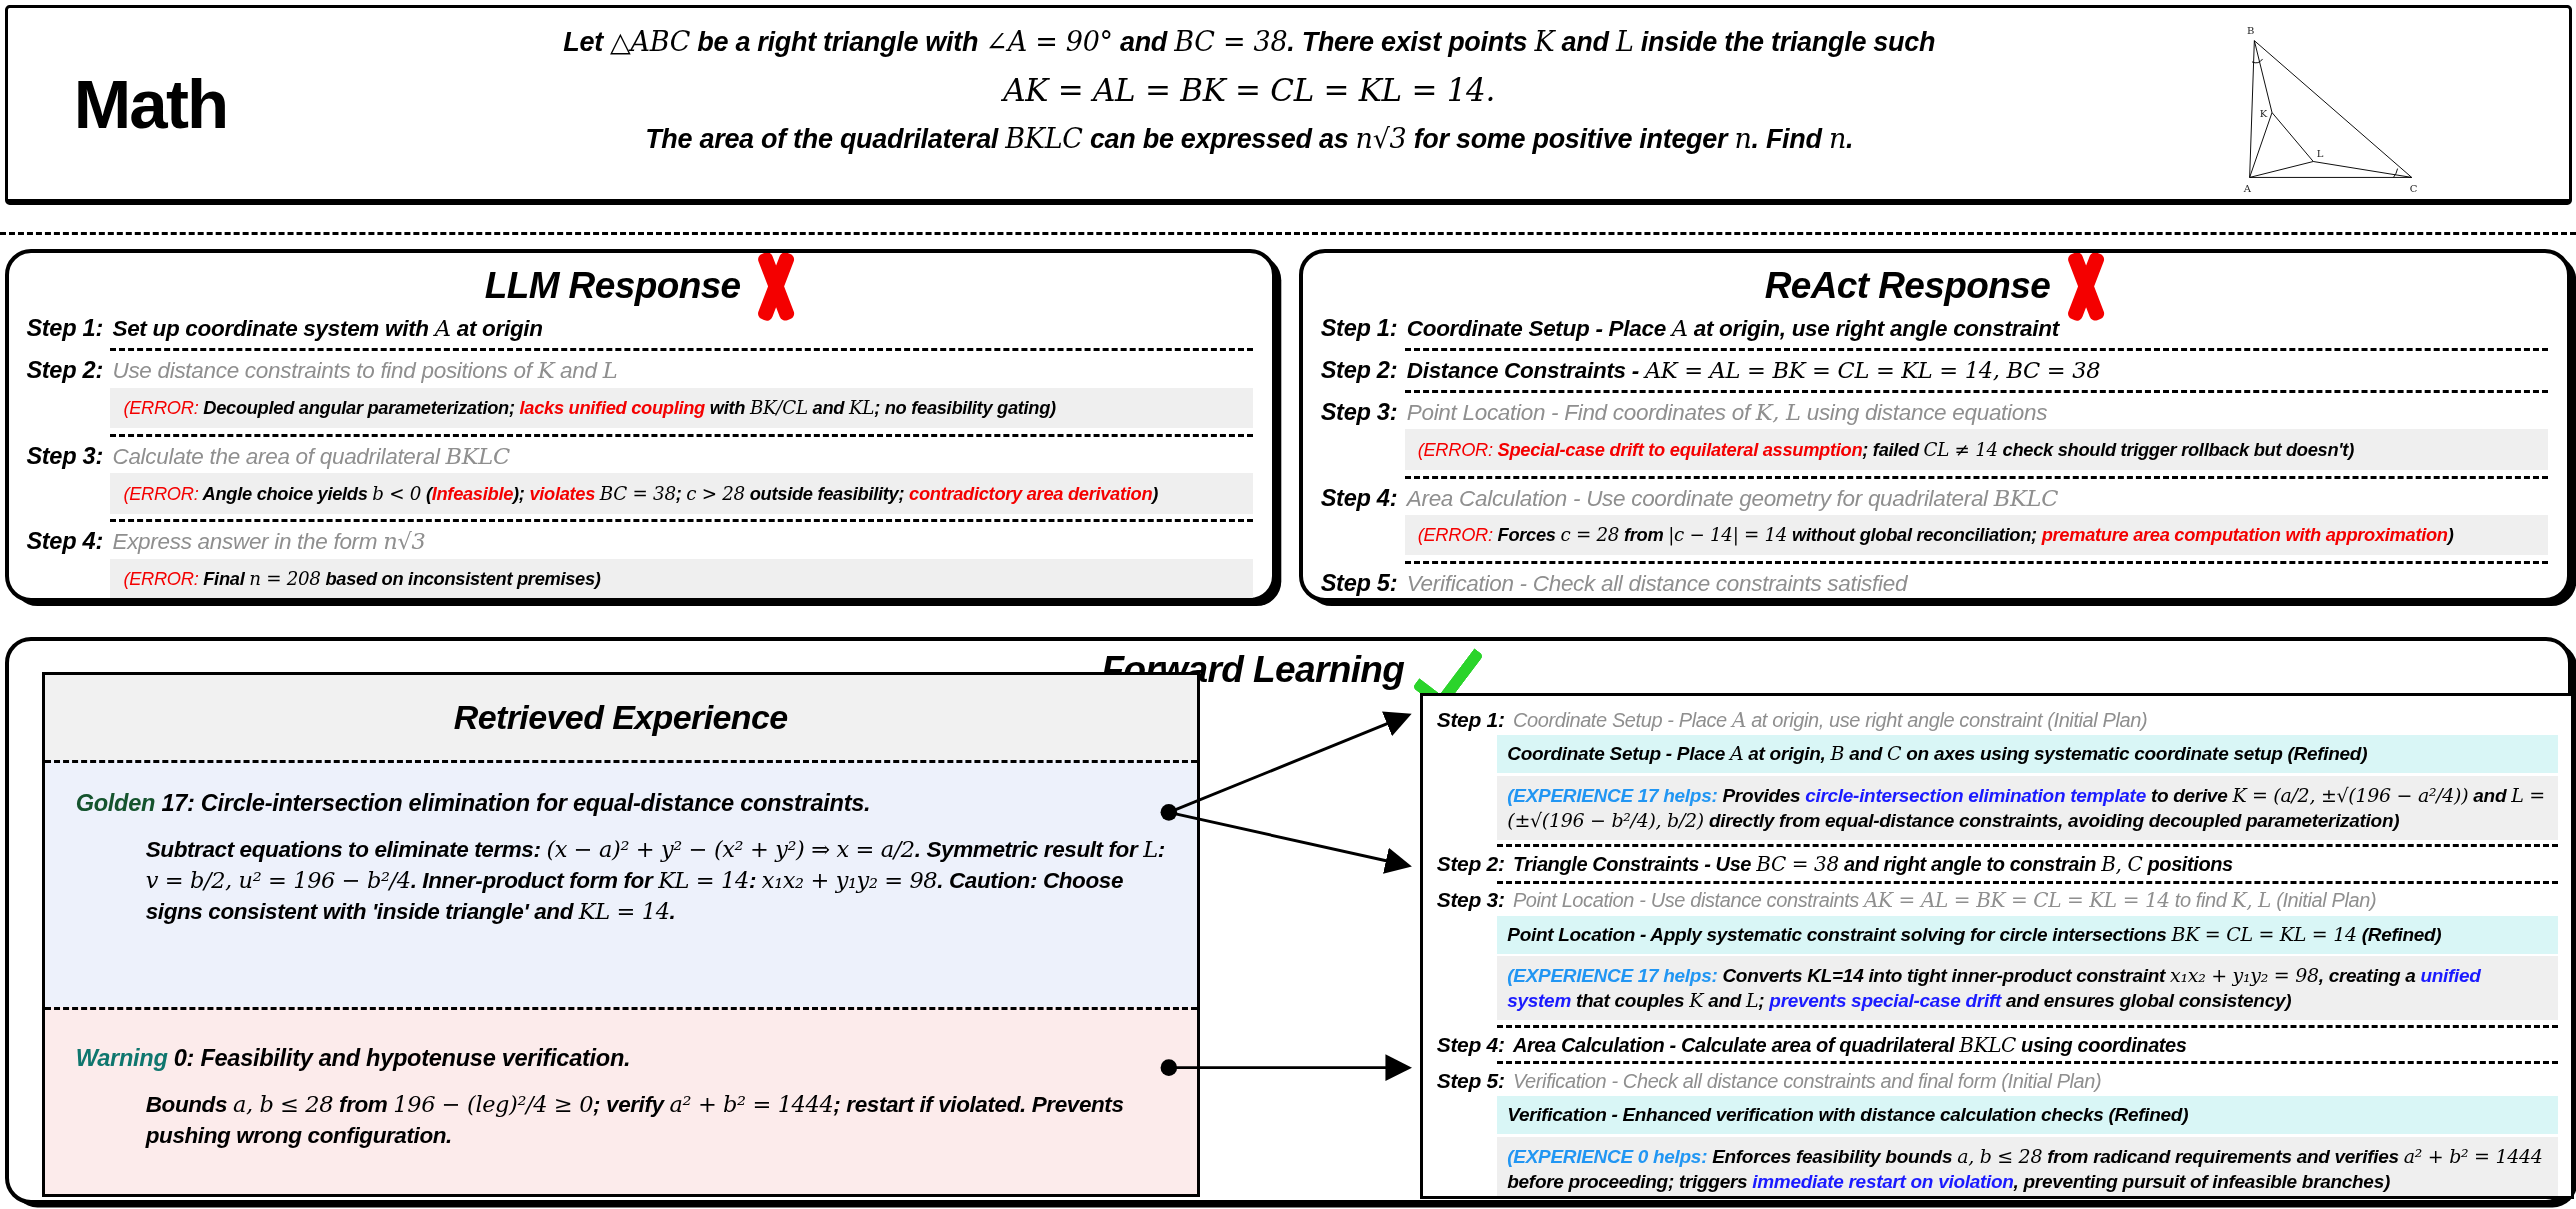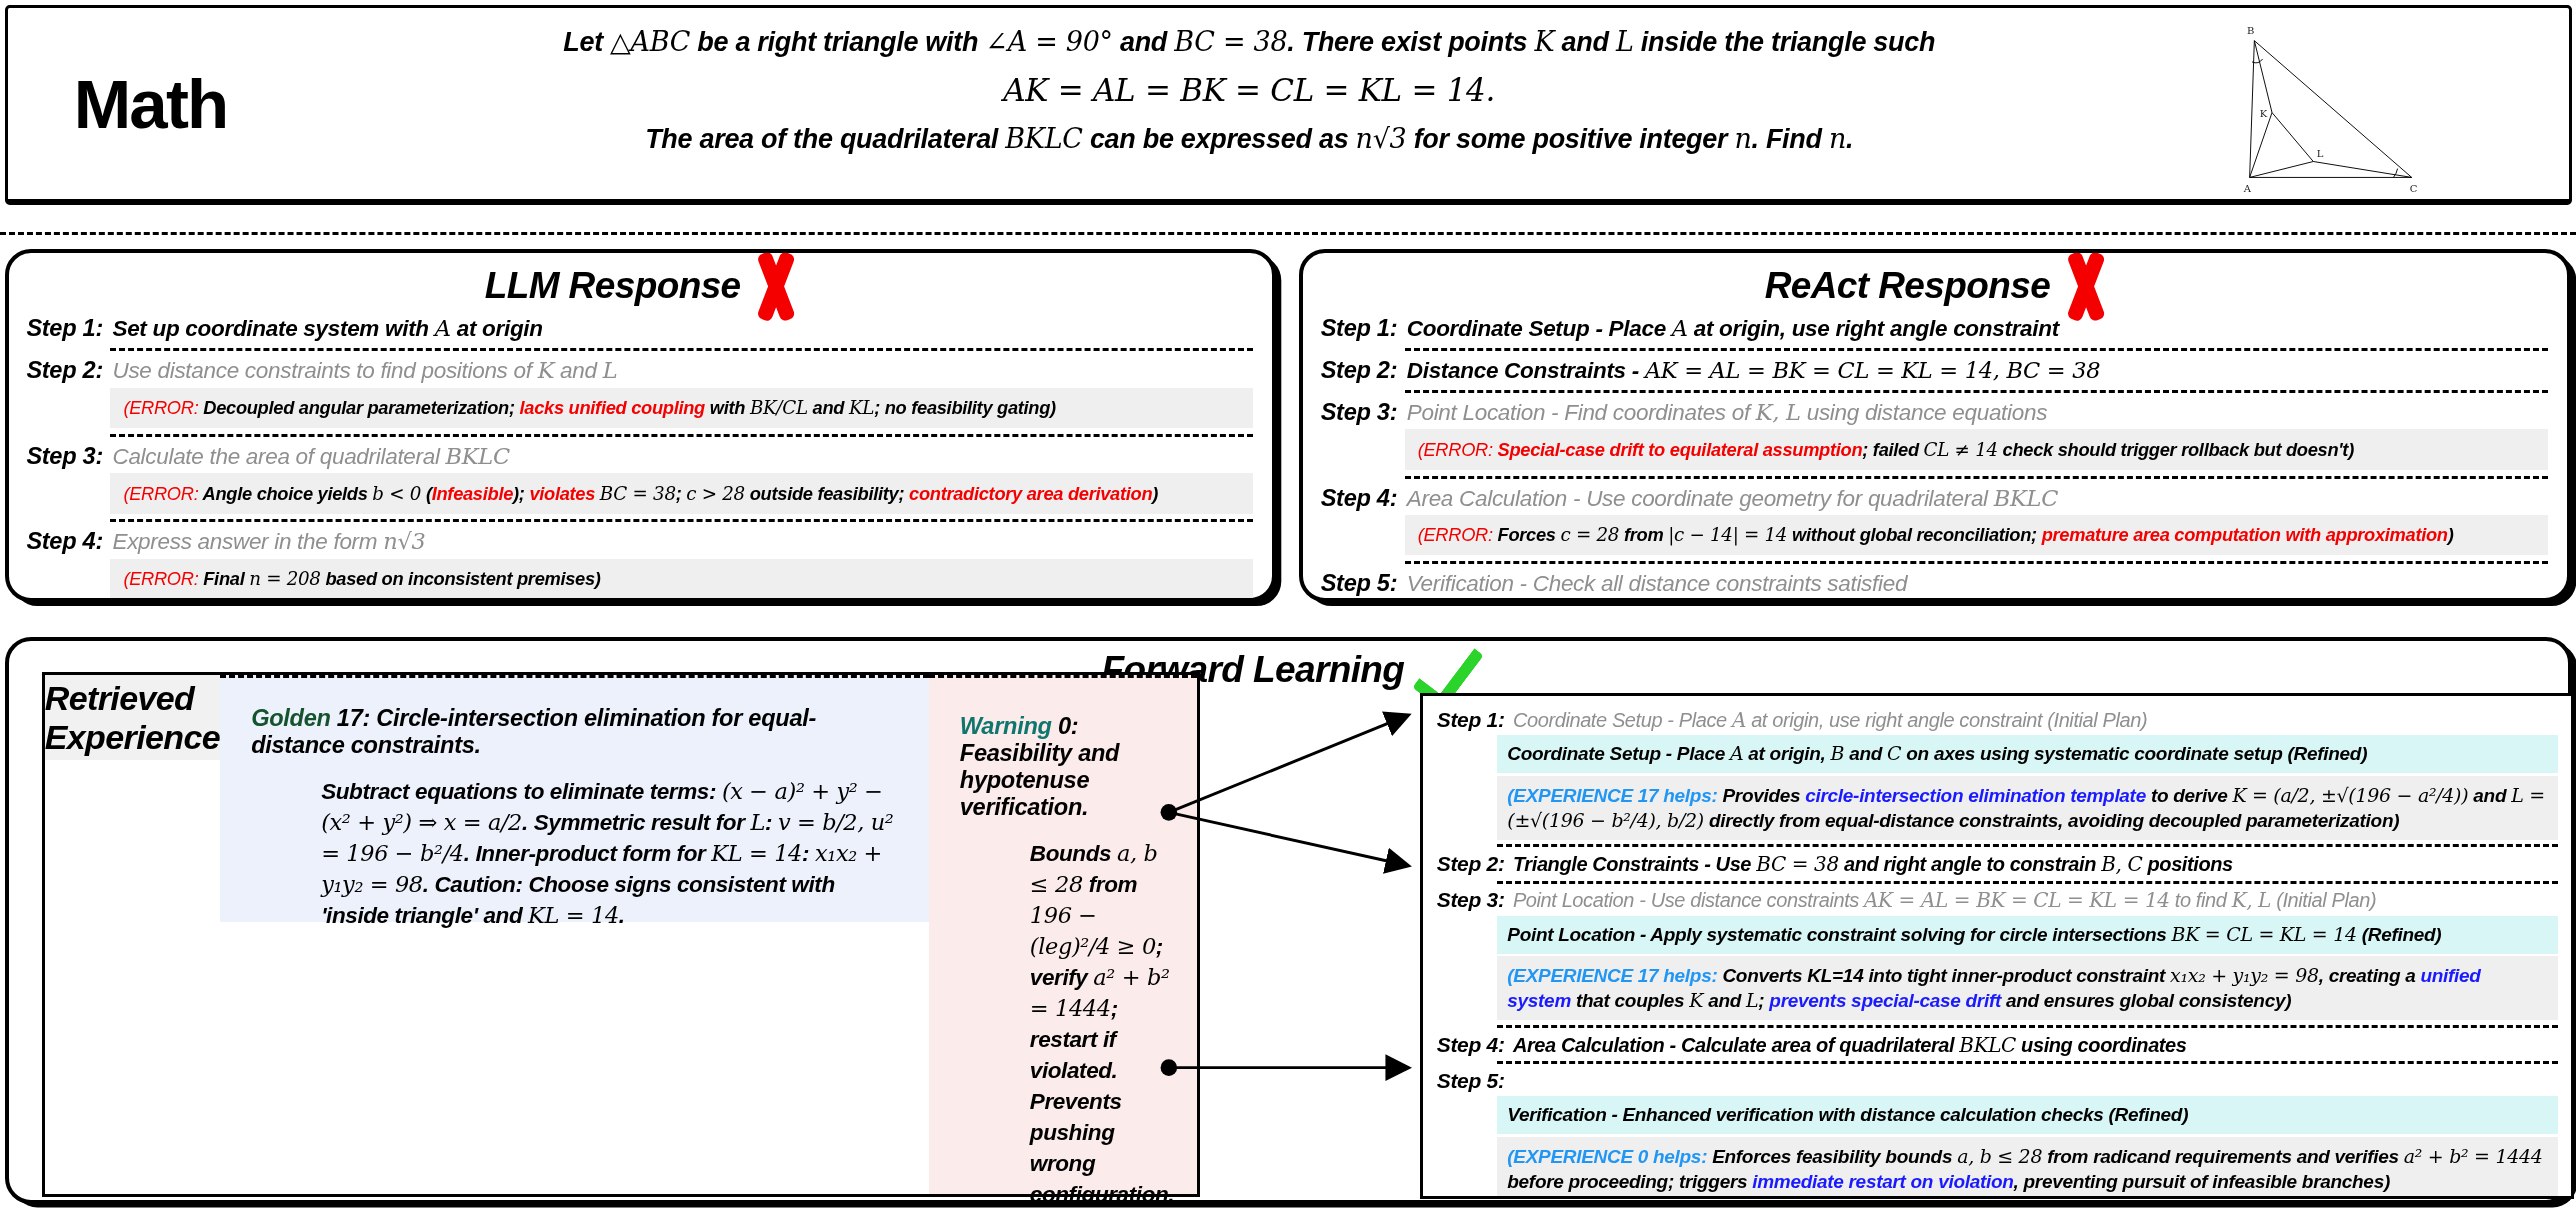--- a/index.html
+++ b/index.html
@@ -36,21 +36,21 @@
   .steplabel{flex:0 0 auto;font-weight:bold;font-style:italic;font-size:23.6px;margin-right:9.5px;letter-spacing:-0.3px}
   .steptext{font-style:italic;font-weight:bold;font-size:22.5px;letter-spacing:-0.3px;line-height:1.15}
   .steptext.muted{color:#8f8f8f;font-weight:normal}
   .errblock{margin:3.5px 7px 3.5px 84px;background:#efefef;padding:8.3px 13px;font-size:18.3px;font-style:italic;font-weight:bold;letter-spacing:-0.3px;line-height:1.3}
   .dotsep{border-top:3.5px dashed #000;margin:5.9px 7px 5.9px 84px}
 
   
   .bottom-panel{position:absolute;left:4.7px;top:637px;width:2567px;height:567px;border:4.1px solid #000;border-radius:26px;background:#fff;box-shadow:6.5px 4.7px 0 -1.2px #000}
   .btitle{position:absolute;top:2.4px;left:0;width:100%;display:flex;justify-content:center;align-items:center;gap:16.5px;height:54px}
 
-  .retrieved{position:absolute;left:33px;top:31px;width:1158px;height:525px;border:3px solid #000;background:#fff;display:flex;flex-direction:row}
+  .retrieved{position:absolute;left:33px;top:31px;width:1158px;height:525px;border:3px solid #000;background:#fff;display:flex;flex-direction:column}
   .rhead{height:85px;background:#f1f1f1;display:flex;align-items:center;justify-content:center;font-size:34px;font-weight:bold;font-style:italic;letter-spacing:-0.6px}
   .golden{height:247px;background:#edf1fb;border-top:3px dashed #000;padding:27px 22.5px 0 31px}
   .warning{flex:1;background:#fcebeb;border-top:3px dashed #000;padding:35px 22.5px 0 31px}
   .glabel,.wlabel{font-size:23.6px;font-style:italic;font-weight:bold;letter-spacing:-0.3px}
   .gbody,.wbody{margin:16.5px 0 0 70px;font-size:22.5px;font-style:italic;font-weight:bold;line-height:1.38;letter-spacing:-0.4px}
 
   .fsteps{position:absolute;left:1411px;top:52px;width:1154px;height:506px;border:3px solid #000;background:#fff;padding:9.5px 13px 5.9px 14px;overflow:hidden}
   .fsteps .steplabel{font-size:21px;margin-right:8.3px}
   .fsteptext{font-style:italic;font-weight:bold;font-size:20px;letter-spacing:-0.4px;line-height:1.2}
   .fsteptext.muted{color:#8f8f8f;font-weight:normal}
@@ -211,20 +211,21 @@
         <div class="refined"><span>Point Location - Apply systematic constraint solving for circle intersections </span><span class="s-m">BK = CL = KL = 14</span><span> (Refined)</span></div>
         <div class="expblock"><span class="s-bl">(EXPERIENCE 17 helps:</span><span> Converts KL=14 into tight inner-product constraint </span><span class="s-m">x₁x₂ + y₁y₂ = 98</span><span>, creating a </span><span class="s-bb">unified system</span><span> that couples </span><span class="s-m">K</span><span> and </span><span class="s-m">L</span><span>; </span><span class="s-bb">prevents special-case drift</span><span> and ensures global consistency)</span></div>
         <div class="fdotsep"></div>
         <div class="fsteprow">
           <span class="steplabel">Step 4:</span>
           <span class="fsteptext"><span>Area Calculation - Calculate area of quadrilateral </span><span class="s-m">BKLC</span><span> using coordinates</span></span>
         </div>
         <div class="fdotsep"></div>
         <div class="fsteprow">
           <span class="steplabel">Step 5:</span>
+          <span class="fsteptext muted"><span>Verification - Check all distance constraints and final form (Initial Plan)</span></span>
         </div>
         <div class="refined"><span>Verification - Enhanced verification with distance calculation checks (Refined)</span></div>
         <div class="expblock"><span class="s-bl">(EXPERIENCE 0 helps:</span><span> Enforces feasibility bounds </span><span class="s-m">a, b ≤ 28</span><span> from radicand requirements and verifies </span><span class="s-m">a² + b² = 1444</span><span> before proceeding; triggers </span><span class="s-bb">immediate restart on violation</span><span>, preventing pursuit of infeasible branches)</span></div>
       </div>
 
     <svg class="arrows" viewBox="0 0 4329 946" width="2558" height="559">
       <defs>
         <marker id="ah" markerWidth="9" markerHeight="9" refX="7.5" refY="4.5" orient="auto">
           <path d="M0,0 L9,4.5 L0,9 z" fill="#000"></path>
         </marker>

